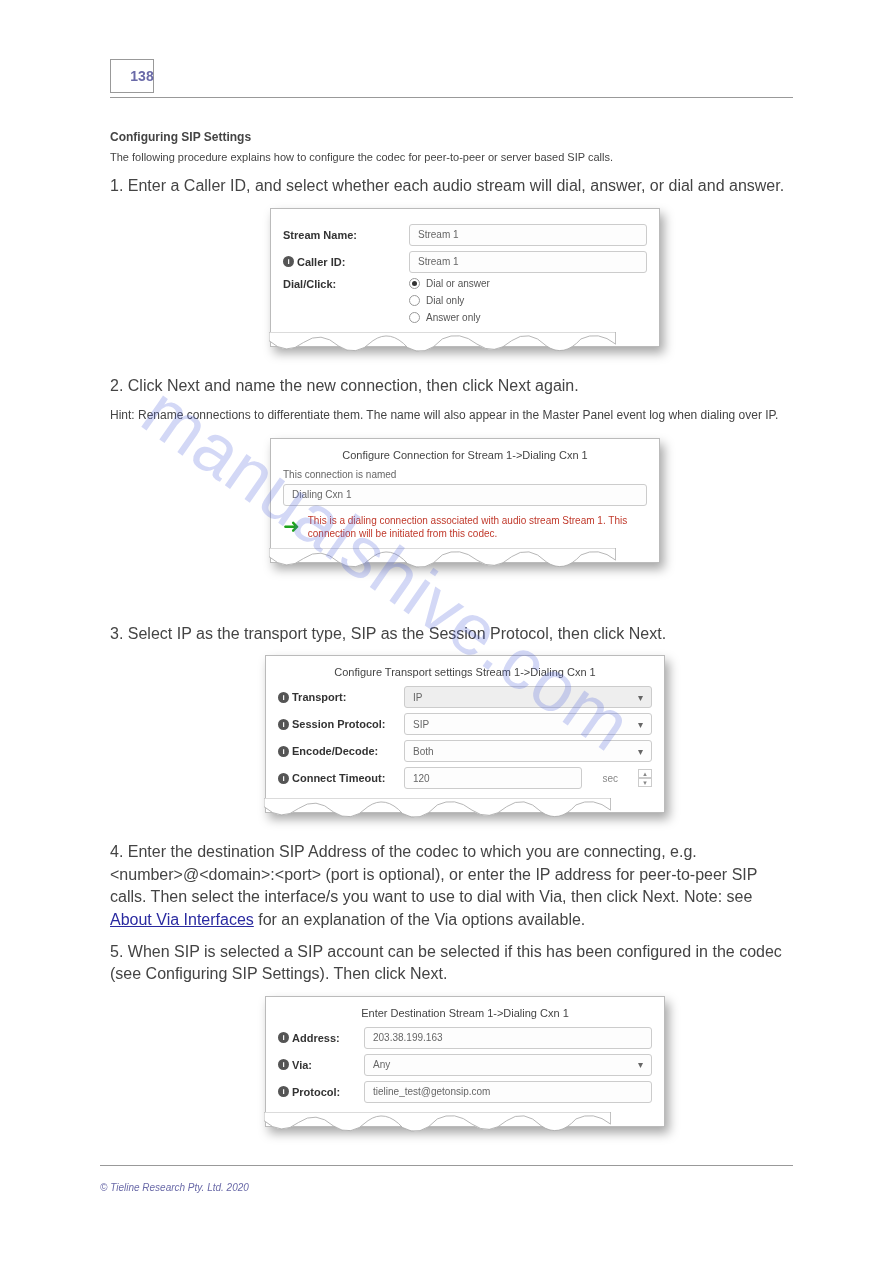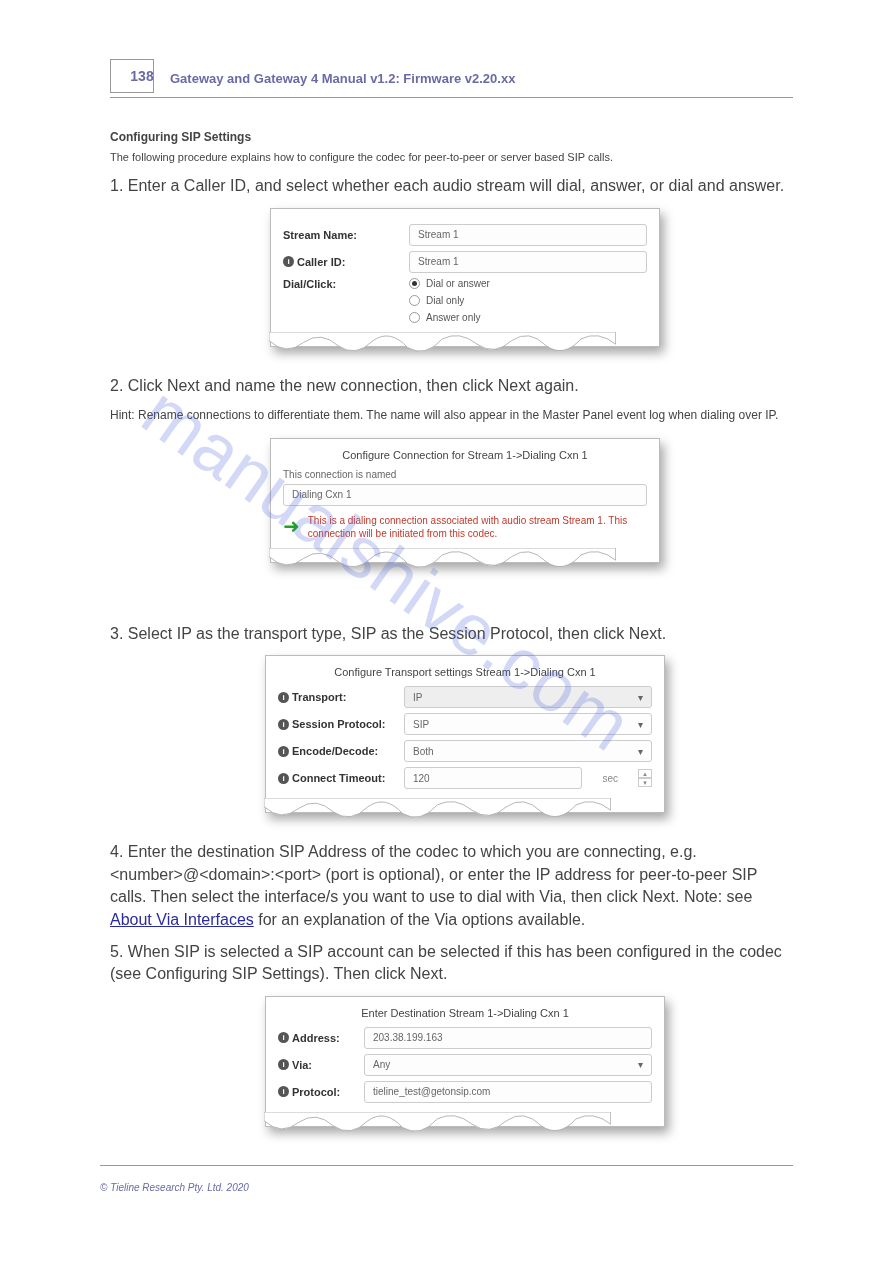--- a/index.html
+++ b/index.html
@@ -131,21 +131,20 @@
     font-style: italic;
   }
 </style>
 </head>
 <body>
 
 <div class="watermark">manualshive.com</div>
 
 <div class="page-header">
   <div class="page-number-box">138</div>
-  <div class="header-title">Gateway and Gateway 4 Manual v1.2: Firmware v2.20.xx</div>
 </div>
 
 <div class="content">
 
   <div class="section-head">Configuring SIP Settings</div>
   <div class="body-text">The following procedure explains how to configure the codec for peer-to-peer or server based SIP calls.</div>
   <div class="step-text">1. Enter a Caller ID, and select whether each audio stream will dial, answer, or dial and answer.</div>
 
   <div class="card card-wide" style="margin-left:160px;">
     <div class="row">

